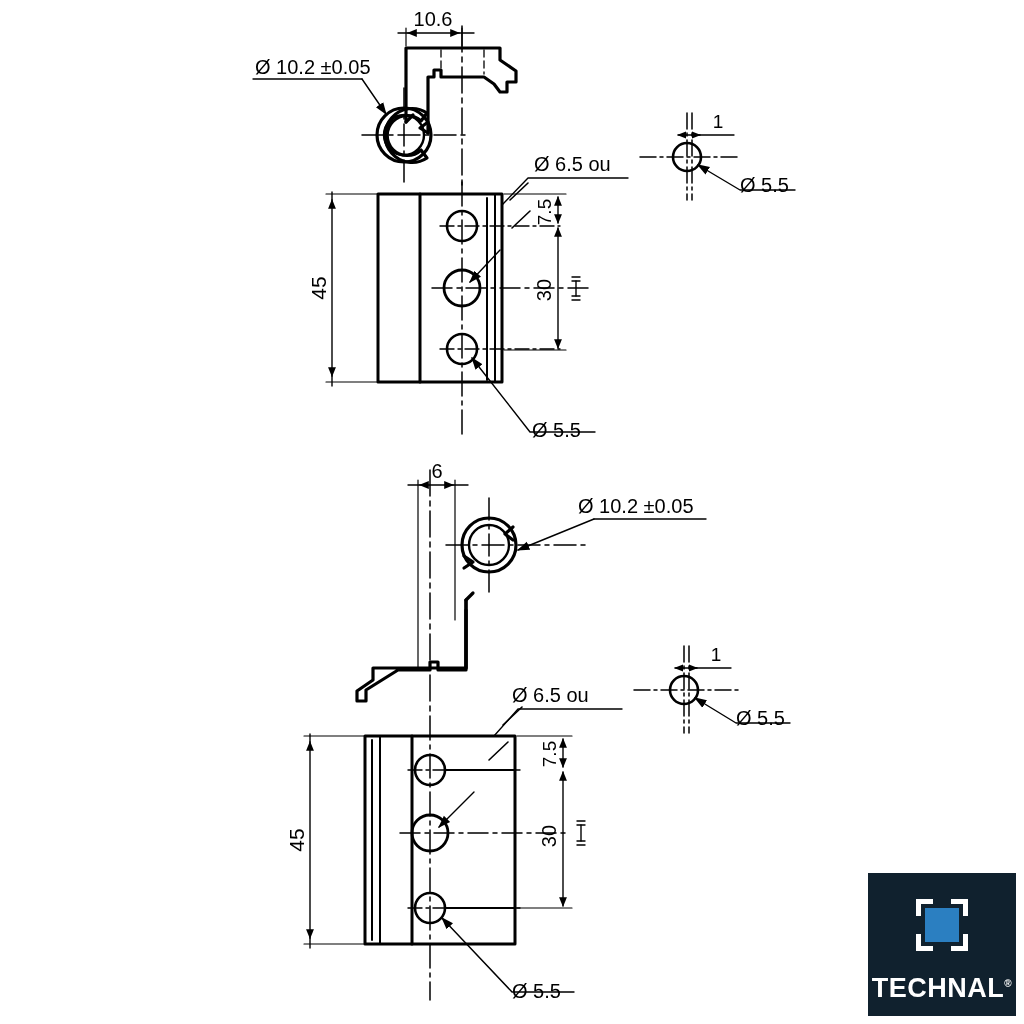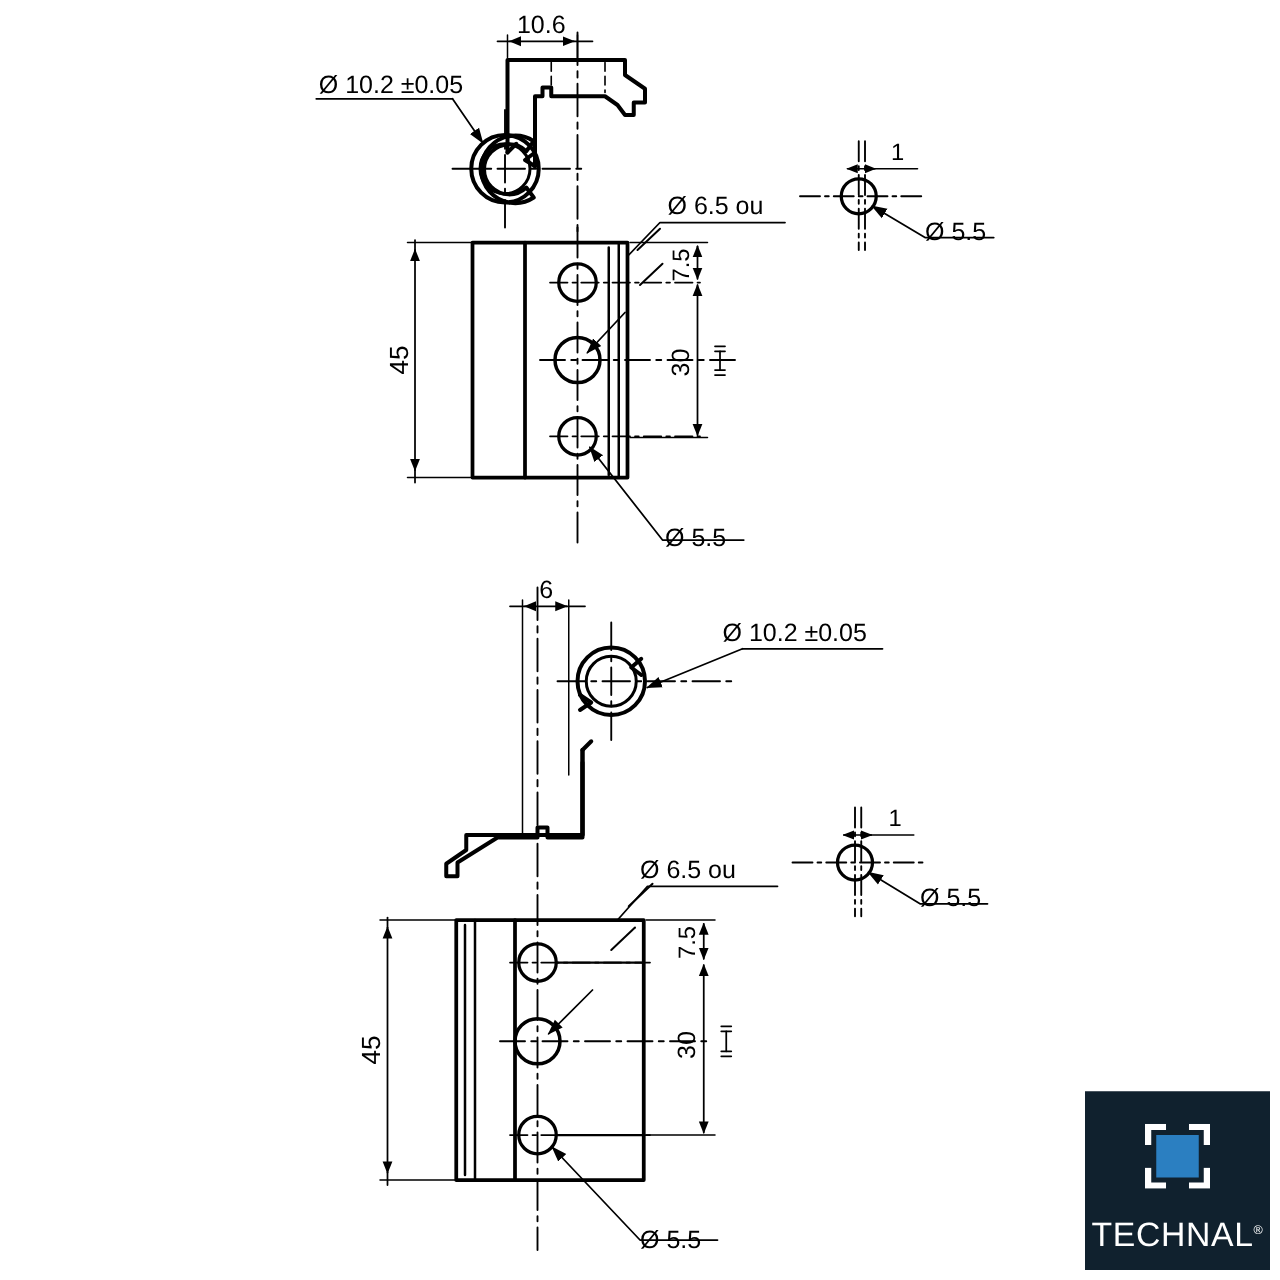--- a/index.html
+++ b/index.html
@@ -11,21 +11,21 @@
             background:#10212e;display:flex;flex-direction:column;
             align-items:center;justify-content:flex-start;}
   .logo-mark{position:relative;width:52px;height:52px;margin-top:26px;}
   .logo-mark .sq{position:absolute;left:9px;top:9px;width:34px;height:34px;background:#2b7fc1;}
   .logo-mark .c{position:absolute;width:17px;height:17px;background:#ffffff;}
   .logo-mark .tl{left:0;top:0;clip-path:polygon(0 0,100% 0,100% 5px,5px 5px,5px 100%,0 100%);}
   .logo-mark .tr{right:0;top:0;clip-path:polygon(0 0,100% 0,100% 100%,calc(100% - 5px) 100%,calc(100% - 5px) 5px,0 5px);}
   .logo-mark .bl{left:0;bottom:0;clip-path:polygon(0 0,5px 0,5px calc(100% - 5px),100% calc(100% - 5px),100% 100%,0 100%);}
   .logo-mark .br{right:0;bottom:0;clip-path:polygon(calc(100% - 5px) 0,100% 0,100% 100%,0 100%,0 calc(100% - 5px),calc(100% - 5px) calc(100% - 5px));}
   .logo-text{color:#ffffff;font-family:"Liberation Sans",sans-serif;
-             font-weight:normal;font-size:27px;letter-spacing:0.5px;margin-top:22px;
+             font-weight:bold;font-size:27px;letter-spacing:0.5px;margin-top:22px;
              position:relative;}
   .logo-text .reg{font-size:10px;vertical-align:super;}
 </style>
 </head>
 <body>
 
 <div id="sheet">
 
 <svg id="dwg" viewBox="0 0 1024 1024">
   <defs>

